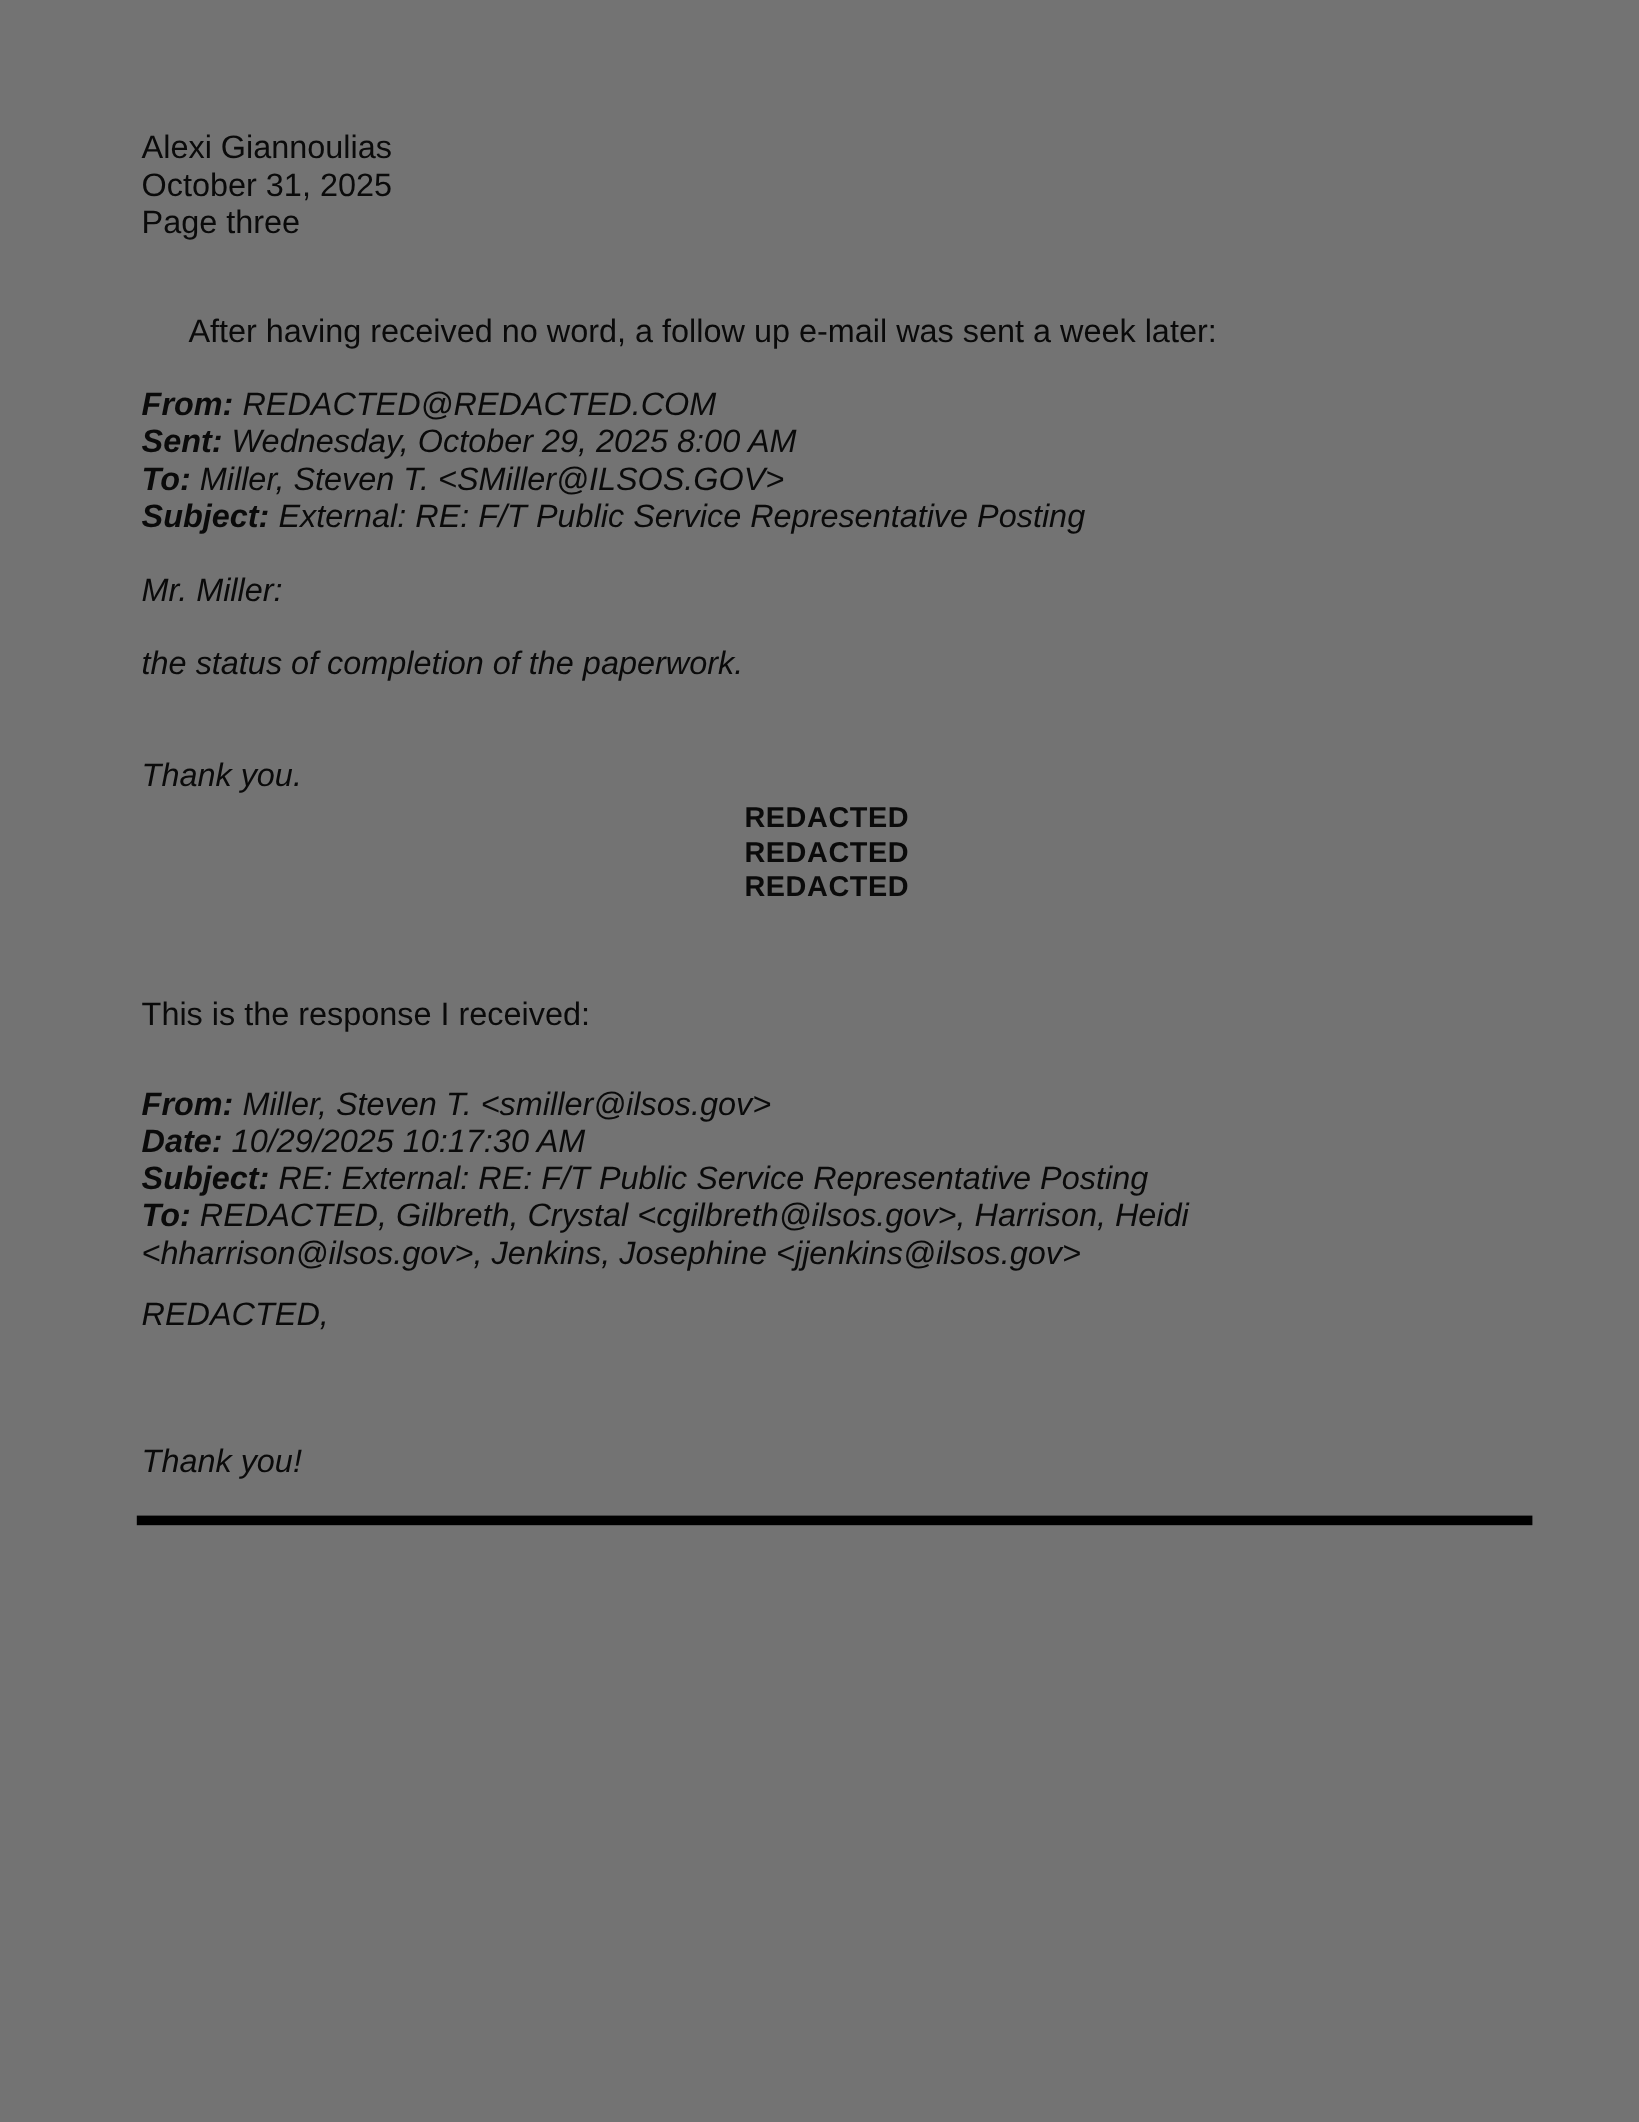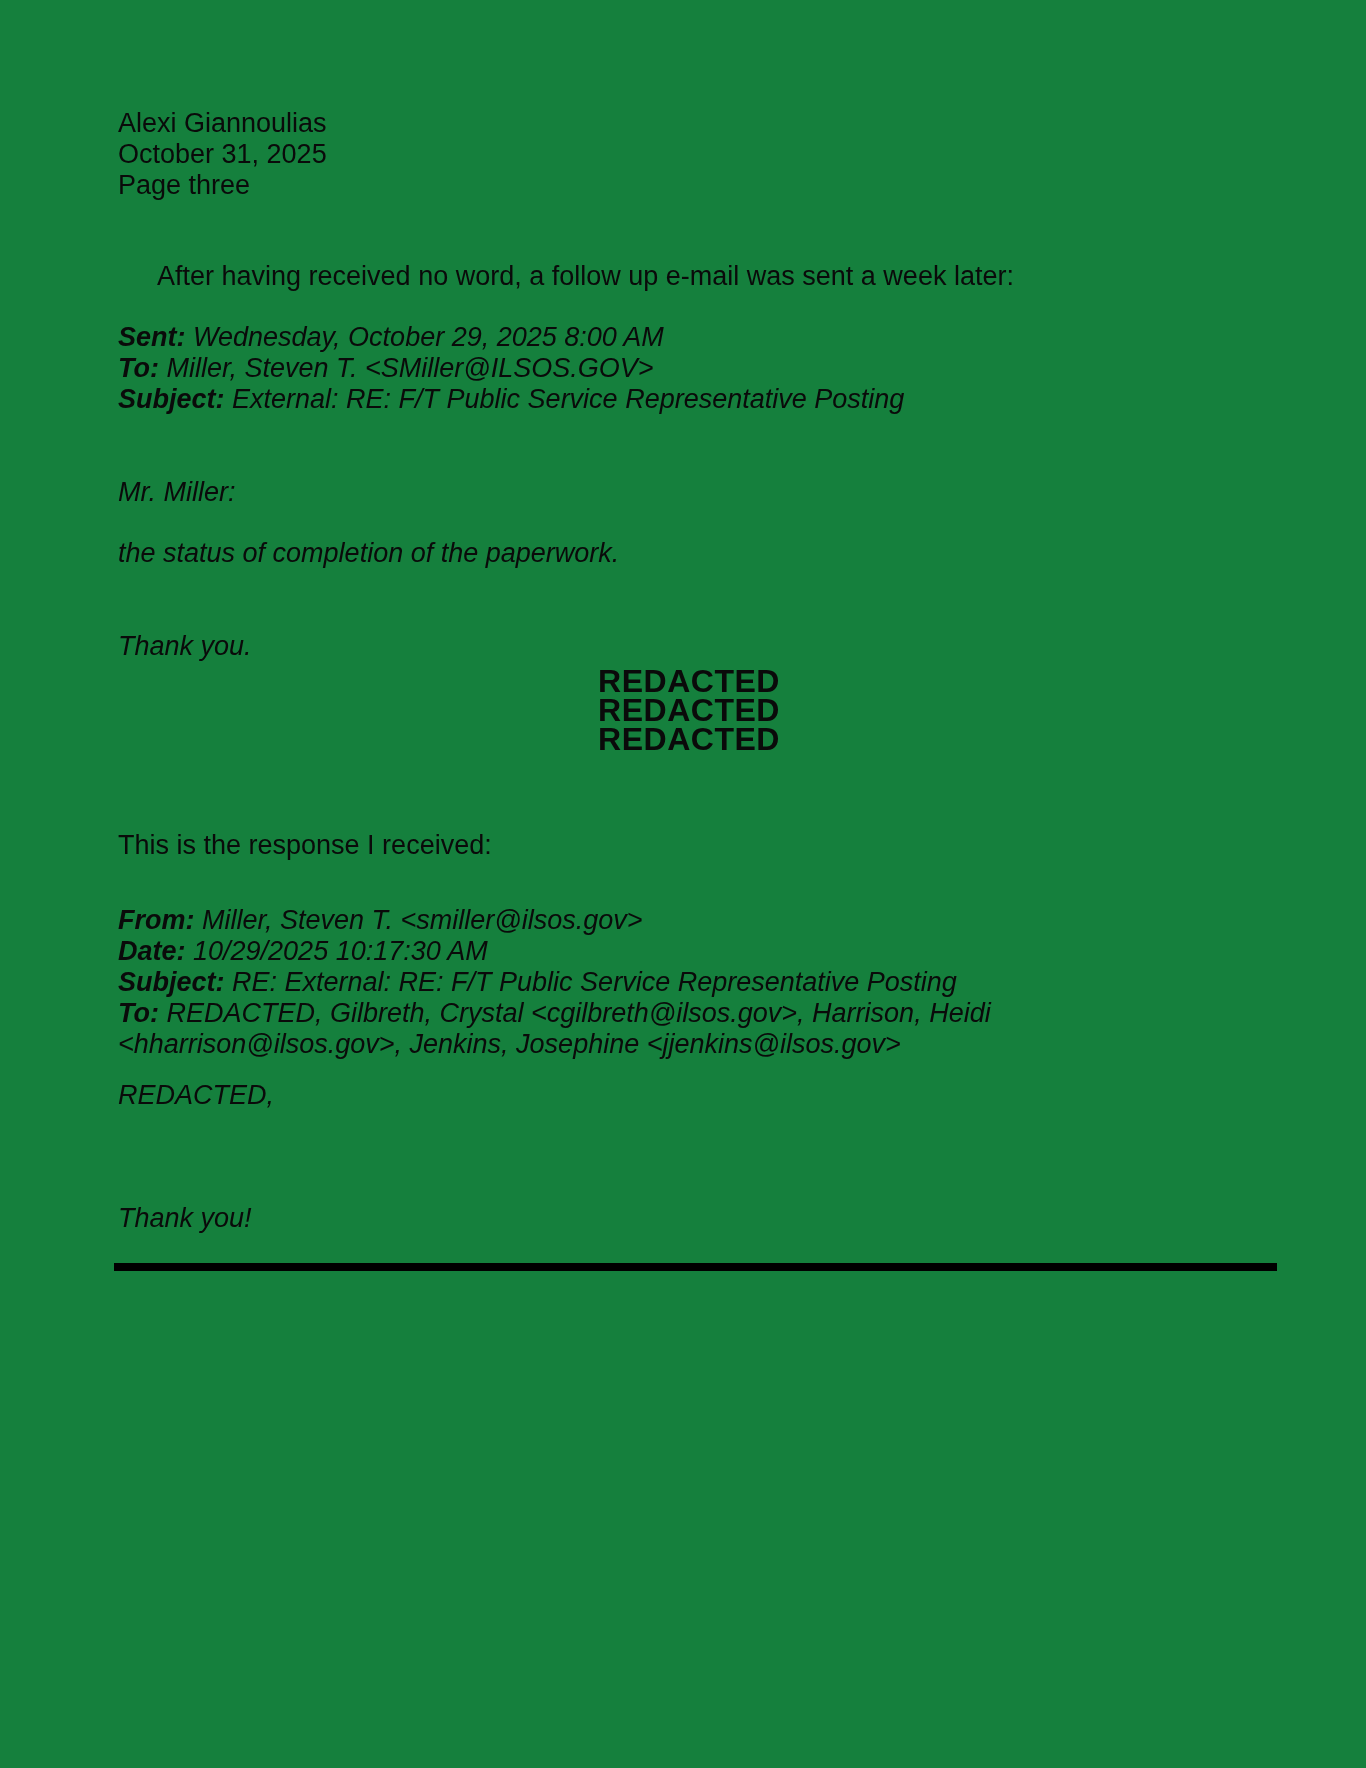--- a/index.html
+++ b/index.html
@@ -4,41 +4,41 @@
 <style>
   html, body {
     margin: 0;
     padding: 0;
     background: #ffffff;
   }
   .page {
     position: relative;
     width: 1366px;
     height: 1768px;
-    background: #15803d;
+    background: #737373;
     overflow: hidden;
     font-family: "Liberation Sans", "DejaVu Sans", sans-serif;
     color: #0a0a0a;
     font-size: 27px;
     line-height: 31px;
     -webkit-font-smoothing: antialiased;
   }
   .abs { position: absolute; left: 118px; }
   .upright { font-style: normal; }
   .quoted { font-style: italic; }
   .field-label { font-weight: bold; font-style: italic; }
   .field-value { font-style: italic; }
   .field-row { white-space: nowrap; }
   .redacted-block {
     left: 118px;
     width: 1142px;
     text-align: center;
     font-weight: bold;
     font-style: normal;
-    font-size: 32px;
+    font-size: 24px;
     line-height: 29px;
     letter-spacing: 0.5px;
   }
   .sig-rule {
     position: absolute;
     left: 114px;
     top: 1263px;
     width: 1163px;
     height: 8px;
     background: #000000;
@@ -52,20 +52,24 @@
 
   <div class="abs upright" style="top:108px;">
     <div>Alexi Giannoulias</div>
     <div>October 31, 2025</div>
     <div>Page three</div>
   </div>
 
   <div class="abs upright" style="top:261px;margin-left:39px;">After having received no word, a follow up e-mail was sent a week later:</div>
 
   <div class="abs" style="top:322px;">
+    <div class="field-row">
+      <span class="field-label">From: </span>
+      <span class="field-value">REDACTED@REDACTED.COM</span>
+    </div>
     <div class="field-row">
       <span class="field-label">Sent: </span>
       <span class="field-value">Wednesday, October 29, 2025 8:00 AM</span>
     </div>
     <div class="field-row">
       <span class="field-label">To: </span>
       <span class="field-value">Miller, Steven T. &lt;SMiller@ILSOS.GOV&gt;</span>
     </div>
     <div class="field-row">
       <span class="field-label">Subject: </span>

